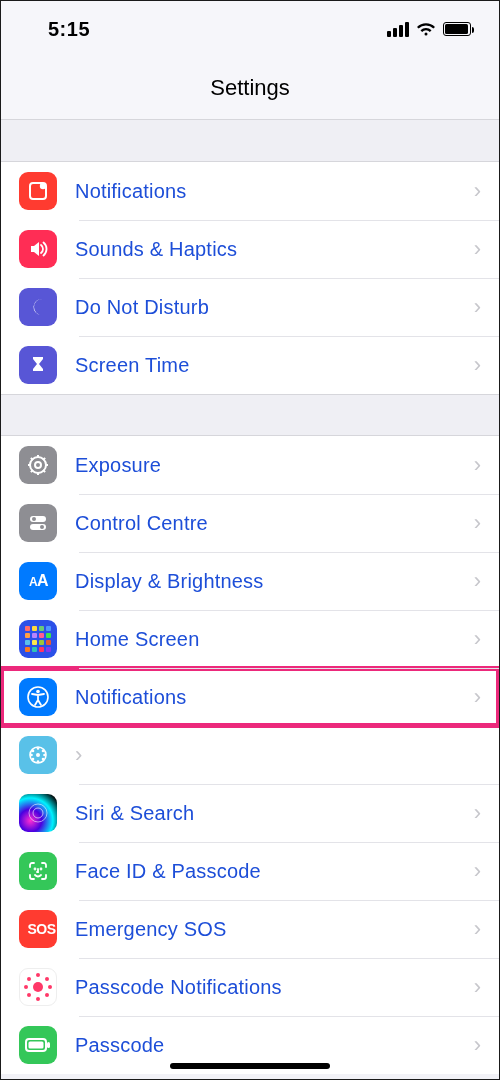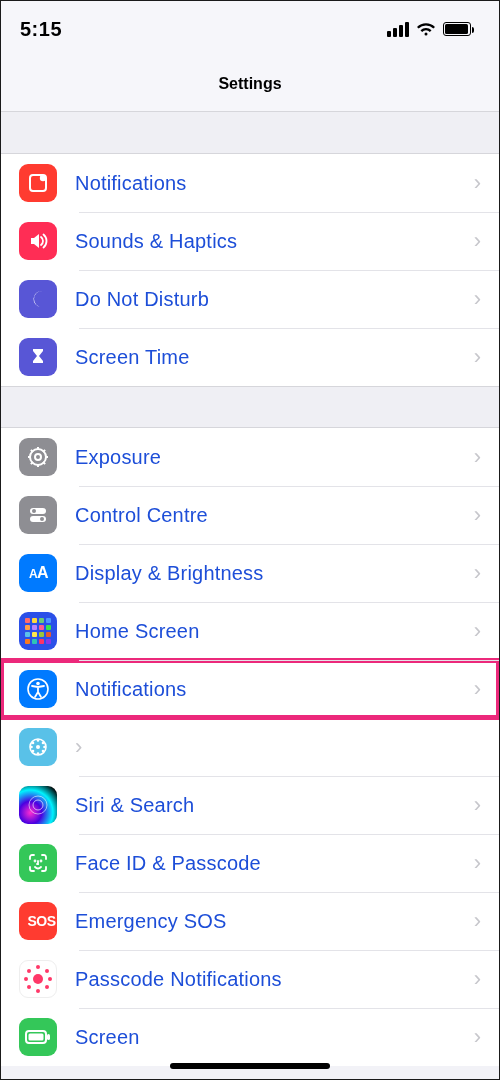--- a/index.html
+++ b/index.html
@@ -4,40 +4,40 @@
 <style>
   * { box-sizing: border-box; margin: 0; padding: 0; }
   html, body { width: 500px; height: 1080px; font-family: -apple-system, "Helvetica Neue", Arial, sans-serif; background: #fff; }
   .device {
     width: 500px; height: 1080px; border: 1px solid #1a1a1a; position: relative; background: #f2f2f7;
     overflow: hidden;
   }
   
   .status-bar {
     height: 56px; display: flex; align-items: center; justify-content: space-between;
-    padding: 0 28px 0 19px; background: #f6f6fa; font-weight: 600;
+    padding: 0 28px 0 47px; background: #f6f6fa; font-weight: 600;
   }
   .status-time { font-size: 20px; letter-spacing: 0.5px; }
   .status-right { display: flex; align-items: center; gap: 7px; }
   .signal-bars { display: flex; align-items: flex-end; gap: 2px; }
   .signal-bars span { width: 4px; background: #000; display: inline-block; border-radius: 1px; }
   .signal-bars span:nth-child(1){height:6px}
   .signal-bars span:nth-child(2){height:9px}
   .signal-bars span:nth-child(3){height:12px}
   .signal-bars span:nth-child(4){height:15px}
   .wifi svg { display:block; }
   .battery { display:flex; align-items:center; }
   .battery-body { width:28px; height:14px; border:1.5px solid #000; border-radius:3px; position:relative; }
   .battery-body::after { content:""; position:absolute; right:-4px; top:4px; width:2.5px; height:6px; background:#000; border-radius:0 2px 2px 0;}
   .battery-fill { position:absolute; left:1px; top:1px; bottom:1px; width:23px; background:#000; border-radius:1.5px;}
   
   .nav-header {
     background:#f6f6fa; text-align:center; padding: 18px 0 18px; border-bottom:1px solid #d6d6db;
   }
-  .nav-header h1 { font-size:16px; font-weight:700; }
+  .nav-header h1 { font-size:22px; font-weight:400; }
   .spacer-group { height:42px; background:#efeff4; border-bottom:1px solid #d6d6db; }
   
   .group { background:#fff; }
   .cell {
     display:flex; align-items:center; min-height:58px; padding:0 18px 0 18px; position:relative;
   }
   .cell + .cell::before{
     content:""; position:absolute; top:0; left:78px; right:0; height:1px; background:#e3e3e8;
   }
   .group + .spacer-group { border-top:1px solid #d6d6db; }
@@ -325,20 +325,20 @@
     </div>
 
     <div class="cell">
       <div class="icon-box ic-green">
         <svg width="26" height="16" viewBox="0 0 26 16">
             <rect x="1" y="2" width="20" height="12" rx="3" fill="none" stroke="#fff" stroke-width="2"></rect>
             <rect x="3.5" y="4.5" width="15" height="7" rx="1.5" fill="#fff"></rect>
             <rect x="22" y="5" width="3" height="6" rx="1.5" fill="#fff"></rect>
           </svg>
       </div>
-      <div class="cell-label">Screen</div>
+      <div class="cell-label">Passcode</div>
       <div class="chevron">›</div>
     </div>
 
   </div>
 
   <div class="home-indicator"></div>
 </div>
 
 </body></html>

